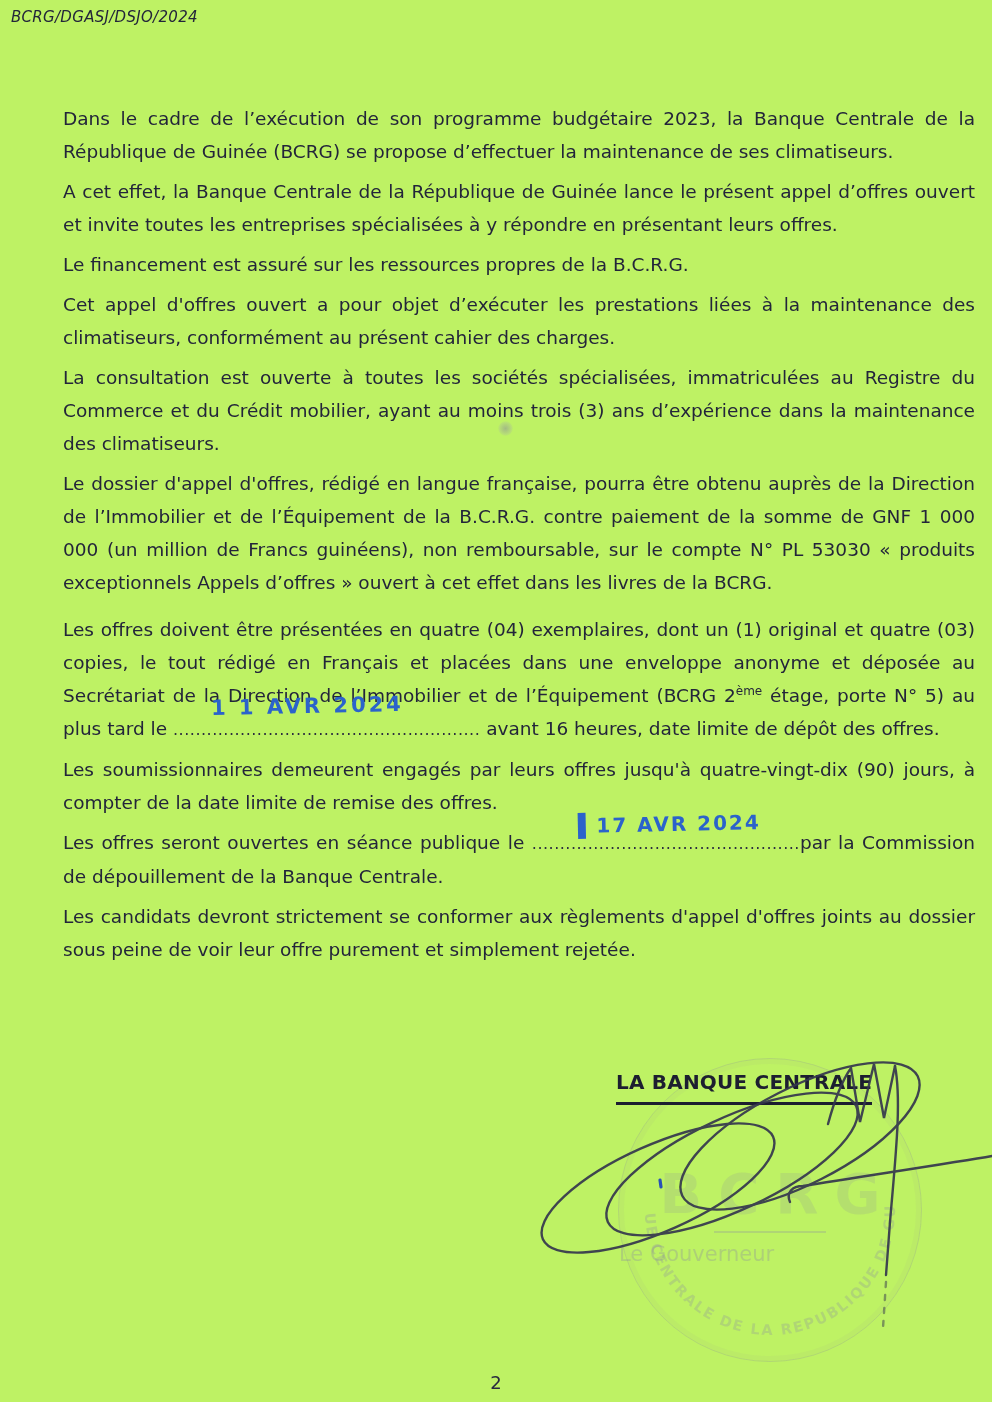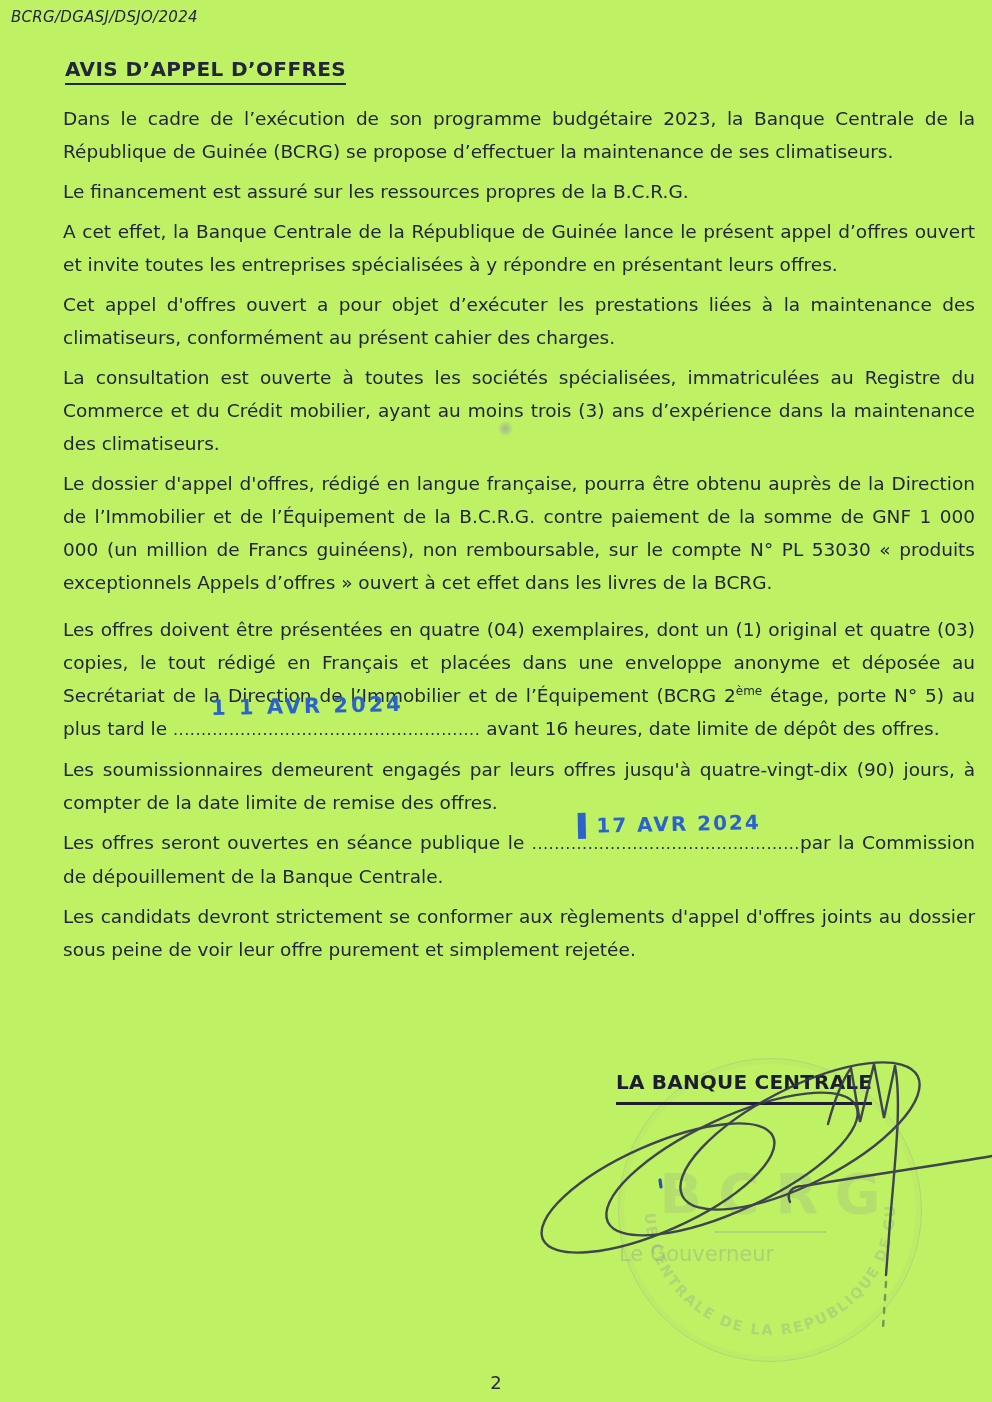--- a/index.html
+++ b/index.html
@@ -124,26 +124,25 @@
     font-size: 18px; color: #2a2c3e;
   }
 </style>
 </head>
 <body>
 
 <div class="page">
 
   <div class="reference">BCRG/DGASJ/DSJO/2024</div>
 
-  <div class="title">AVIS D’APPEL D’OFFRES</div>
 
   <div class="body-text">
       <p class="para">Dans le cadre de l’exécution de son programme budgétaire 2023, la Banque Centrale de la République de Guinée (BCRG) se propose d’effectuer la maintenance de ses climatiseurs.</p>
+      <p class="para">A cet effet, la Banque Centrale de la République de Guinée lance le présent appel d’offres ouvert et invite toutes les entreprises spécialisées à y répondre en présentant leurs offres.</p>
       <p class="para">Le financement est assuré sur les ressources propres de la B.C.R.G.</p>
-      <p class="para">A cet effet, la Banque Centrale de la République de Guinée lance le présent appel d’offres ouvert et invite toutes les entreprises spécialisées à y répondre en présentant leurs offres.</p>
       <p class="para">Cet appel d'offres ouvert a pour objet d’exécuter les prestations liées à la maintenance des climatiseurs, conformément au présent cahier des charges.</p>
       <p class="para">La consultation est ouverte à toutes les sociétés spécialisées, immatriculées au Registre du Commerce et du Crédit mobilier, ayant au moins trois (3) ans d’expérience dans la maintenance des climatiseurs.</p>
       <p class="para">Le dossier d'appel d'offres, rédigé en langue française, pourra être obtenu auprès de la Direction de l’Immobilier et de l’Équipement de la B.C.R.G. contre paiement de la somme de GNF 1 000 000 (un million de Francs guinéens), non remboursable, sur le compte N° PL 53030 « produits exceptionnels Appels d’offres » ouvert à cet effet dans les livres de la BCRG.</p>
       <p class="para">Les offres doivent être présentées en quatre (04) exemplaires, dont un (1) original et quatre (03) copies, le tout rédigé en Français et placées dans une enveloppe anonyme et déposée au Secrétariat de la Direction de l’Immobilier et de l’Équipement (BCRG 2<sup>ème</sup> étage, porte N° 5) au plus tard le <span class="dotline"><span class="dots">.......................................................</span><span class="stamp stamp-deposit">1 1 AVR 2024</span></span> avant 16 heures, date limite de dépôt des offres.</p>
       <p class="para">Les soumissionnaires demeurent engagés par leurs offres jusqu'à quatre-vingt-dix (90) jours, à compter de la date limite de remise des offres.</p>
       <p class="para">Les offres seront ouvertes en séance publique le <span class="dotline"><span class="dots">................................................</span><span class="stamp stamp-opening"><span class="stamp-mark">▌</span>17 AVR 2024</span></span>par la Commission de dépouillement de la Banque Centrale.</p>
       <p class="para">Les candidats devront strictement se conformer aux règlements d'appel d'offres joints au dossier sous peine de voir leur offre purement et simplement rejetée.</p>
     </div>
 
   <div class="smudge"></div>

